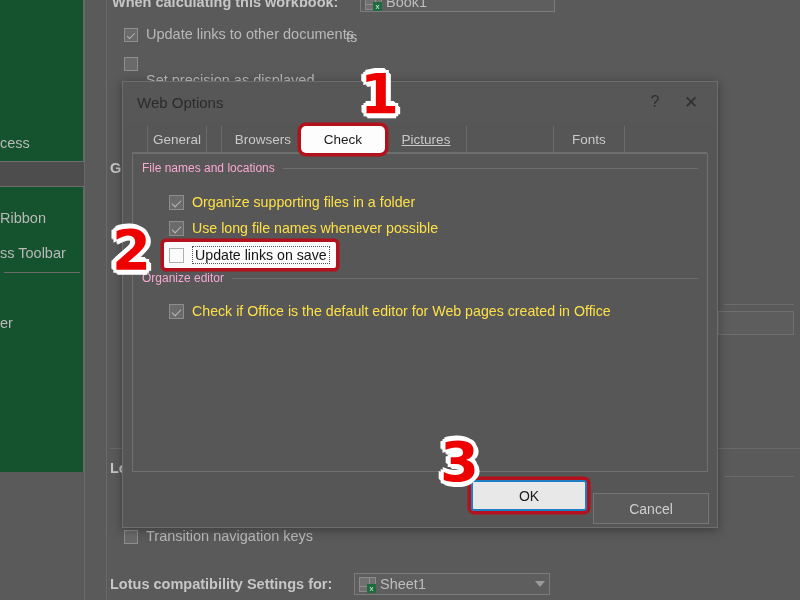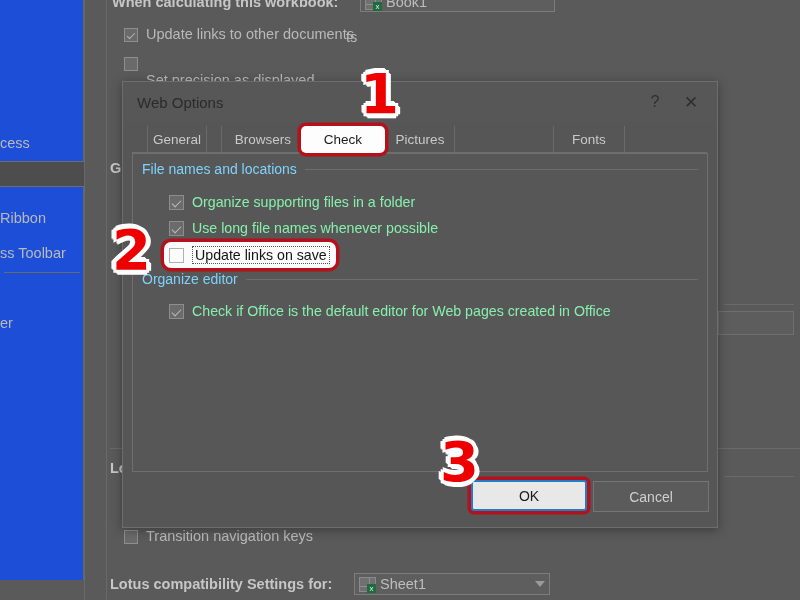--- a/index.html
+++ b/index.html
@@ -9,22 +9,22 @@
     overflow: hidden;
     font-family: "Liberation Sans", sans-serif;
   }
 
   
   #bg {
     position: absolute; inset: 0;
     background: #5a5a5a;
   }
   .bg-sidebar {
-    position: absolute; left: 0; top: 0; width: 84px; height: 580px;
-    background: #1d4ed8;
+    position: absolute; left: 0; top: 0; width: 84px; height: 472px;
+    background: #14532d;
     border-right: 1px solid #666;
   }
   .bg-sidebar-item {
     position: absolute; left: 0; width: 84px; height: 26px;
     color: #b9b9b9; font-size: 14.5px;
     display: flex; align-items: center;
     padding-left: 0px;
     white-space: nowrap; overflow: hidden;
   }
   .bg-sidebar-item.selected {
@@ -170,22 +170,22 @@
     background: #575757;
     border: 1px solid #6f6f6f;
   }
 
   .grp {
     position: absolute; left: 9px;
     display: flex; align-items: center;
     width: 556px;
   }
   .grp-label {
-    color: #7dd3fc;
-    font-size: 14px;
+    color: #f9a8d4;
+    font-size: 12px;
     white-space: nowrap;
     padding-right: 8px;
   }
   .grp-line { flex: 1; height: 1px; background: #6d6d6d; }
 
   .cbrow {
     position: absolute;
     display: flex; align-items: center;
     height: 20px;
   }
@@ -203,28 +203,28 @@
     width: 8px; height: 4px;
     border-left: 1.7px solid #bcbcbc;
     border-bottom: 1.7px solid #bcbcbc;
     transform: rotate(-45deg);
   }
   .cb.blank {
     background: #fbfbfb;
     border: 1px solid #b0b0b0;
   }
   .cbtext {
-    color: #86efac;
+    color: #fde047;
     font-size: 14.2px;
     white-space: nowrap;
   }
 
   
   #row-update-links {
-    border-radius: 7px;
+    border-radius: 2px;
     background: #fbfbfb;
     box-shadow: 0 0 0 3.5px #b3111b;
     padding: 3px 6px 3px 5px;
     height: 26px;
     z-index: 6;
   }
   #row-update-links .cbtext {
     color: #141414;
     border: 1px dotted #555;
     padding: 0 2px;
@@ -339,21 +339,21 @@
     <div class="tabstrip-underline"></div>
     <div class="tab first" style="left:24px; width:60px;">
       <span>General</span>
     </div>
     <div class="tab" style="left:98px; width:84px;">
       <span>Browsers</span>
     </div>
     <div class="tab active" style="left:178px; width:84px;">
       <span>Check</span>
     </div>
-    <div class="tab" style="left:262px; width:70px;">
+    <div class="tab" style="left:262px; width:82px;text-decoration:underline;">
       <span>Pictures</span>
     </div>
     <div class="tab" style="left:430px; width:72px;">
       <span>Fonts</span>
     </div>
   </div>
 
   <div class="dlg-body">
 
     <div class="grp" style="top:7px;">
@@ -384,21 +384,21 @@
     <div class="cbrow" style="left:36px; top:147px;">
       <span class="cb on"></span>
       <span class="cbtext">Check if Office is the default editor for Web pages created in Office</span>
     </div>
   </div>
 
   <div class="dlg-footer">
     <div class="btn primary" style="left:348px; top:10px;">
       <span>OK</span>
     </div>
-    <div class="btn" style="left:470px; top:11px;">
+    <div class="btn" style="left:470px; top:23px;">
       <span>Cancel</span>
     </div>
   </div>
 </div>
 
 <div class="step-wrap" style="left:360px; top:66px;">
   <div class="step-glyph">1</div>
 </div>
 <div class="step-wrap" style="left:112px; top:222px;">
   <div class="step-glyph">2</div>

